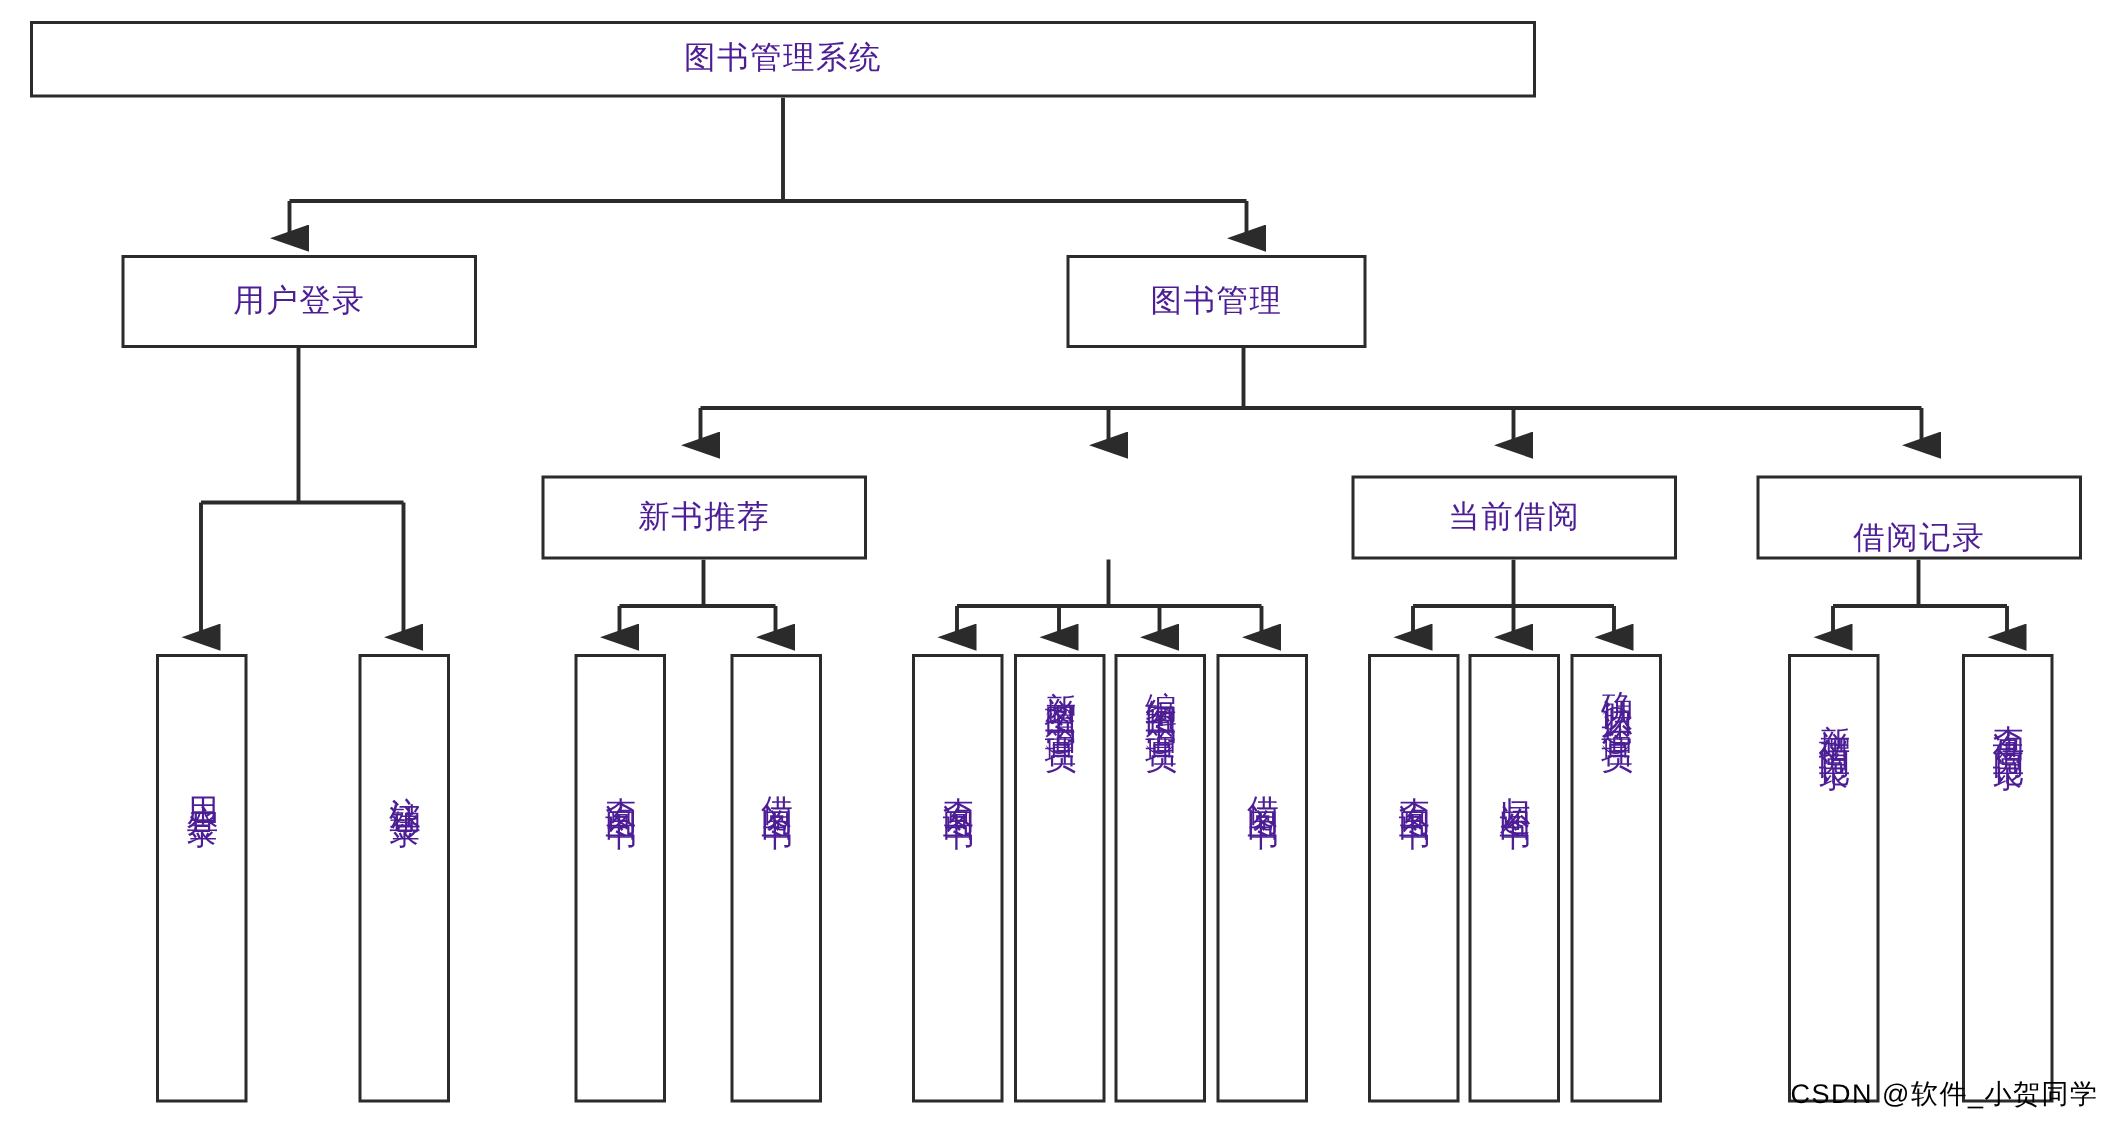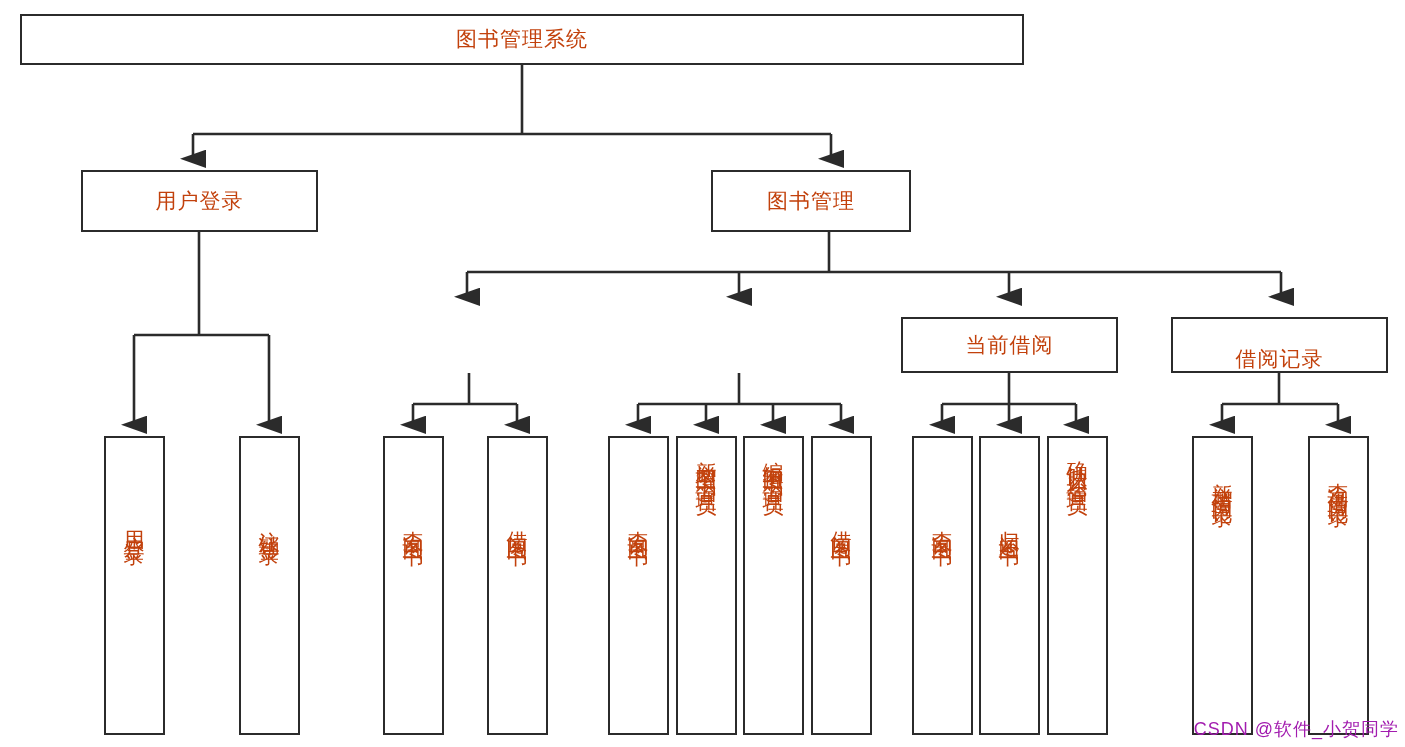--- a/index.html
+++ b/index.html
@@ -32,21 +32,21 @@
     background: #ffffff;
     border: 2px solid #2b2b2b;
     display: flex;
     align-items: center;
     justify-content: center;
     z-index: 2;
   }
   .node .label {
     font-size: 21px;
     letter-spacing: 1px;
-    color: #c2410c;
+    color: #4c1d95;
     white-space: nowrap;
     line-height: 1.15;
   }
   .node.vertical {
     align-items: flex-start;
     justify-content: center;
     padding-top: 0;
   }
   .node.vertical .label {
     writing-mode: vertical-rl;
@@ -63,21 +63,21 @@
     margin-top: 28px;
   }
   .node.vertical.top .label {
     margin-top: 6px;
   }
   #watermark {
     position: absolute;
     right: 6px;
     bottom: 6px;
     font-size: 18px;
-    color: #a21caf;
+    color: #000000;
     letter-spacing: 1px;
     z-index: 3;
     white-space: nowrap;
     margin-left: 16px;
   }
 </style>
 </head>
 <body>
 
 <div id="canvas">
@@ -136,20 +136,23 @@
     <span class="label">图书管理系统</span>
   </div>
 
   <div class="node" style="left:81px; top:170px; width:237px; height:62px;">
     <span class="label">用户登录</span>
   </div>
   <div class="node" style="left:711px; top:170px; width:200px; height:62px;">
     <span class="label">图书管理</span>
   </div>
 
+  <div class="node" style="left:361px; top:317px; width:217px; height:56px;">
+    <span class="label">新书推荐</span>
+  </div>
   <div class="node" style="left:901px; top:317px; width:217px; height:56px;">
     <span class="label">当前借阅</span>
   </div>
   <div class="node" style="left:1171px; top:317px; width:217px; height:56px;align-items:flex-end;">
     <span class="label">借阅记录</span>
   </div>
 
   <div class="node vertical mid" style="left:104px; top:436px; width:61px; height:299px;">
     <span class="label">用户登录</span>
   </div>

